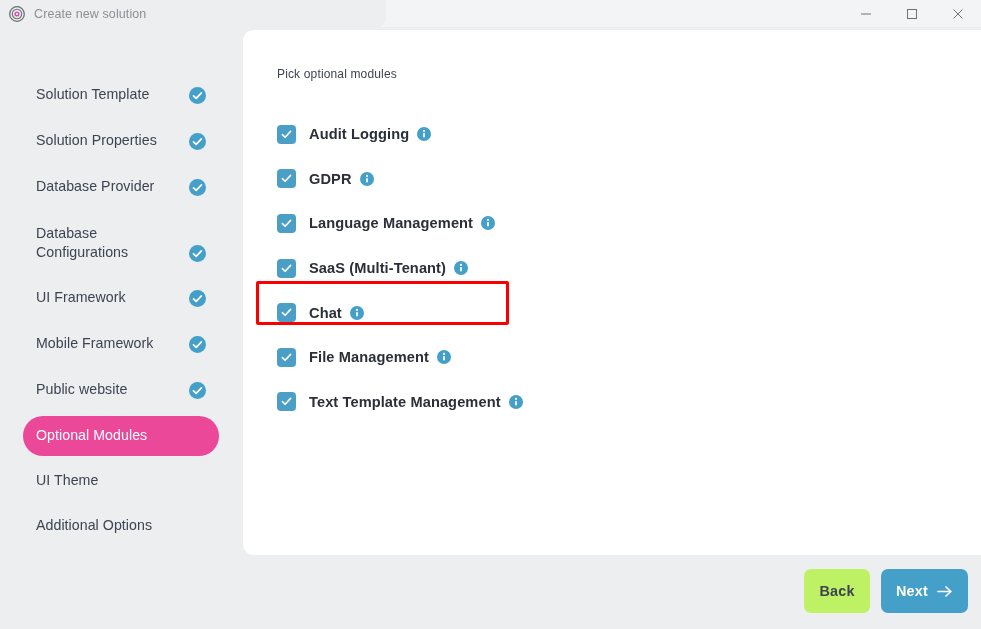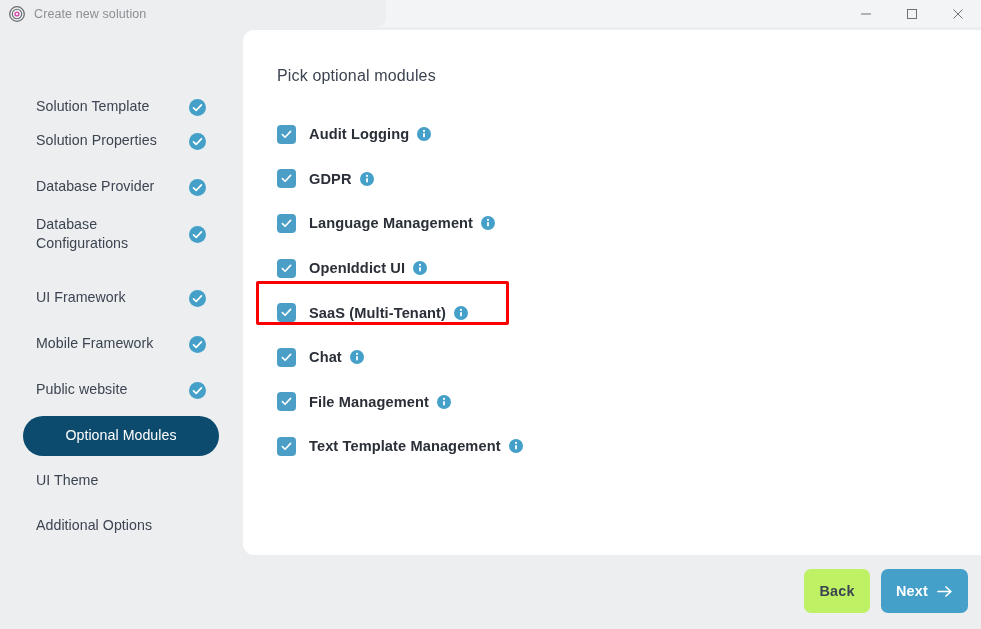--- a/index.html
+++ b/index.html
@@ -72,52 +72,51 @@
     position: absolute;
     left: 23px;
     width: 196px;
     display: flex;
     align-items: center;
     justify-content: space-between;
     padding: 0 13px;
     border-radius: 22px;
     height: 40px;
   }
-  .nav-item.tall { height: 56px; }
+  .nav-item.tall { height: 56px; align-items: flex-end; }
   .nav-label {
     font-size: 14.2px;
     color: #3d4451;
     font-weight: 500;
     line-height: 1.35;
     letter-spacing: 0.05px;
   }
   .nav-item.active {
-    background: #0c4a6e;
-    justify-content: center;
+    background: #ec4899;
   }
   .nav-item.active .nav-label { color: #ffffff; }
   .check-badge {
     flex: 0 0 17px;
     width: 17px; height: 17px;
     margin-left: 8px;
   }
 
   
   #card {
     position: absolute;
     left: 243px; top: 30px;
     width: 738px; height: 525px;
     background: #ffffff;
     border-top-left-radius: 11px;
     border-bottom-left-radius: 11px;
   }
   #card-title {
     position: absolute;
     left: 34px; top: 37px;
-    font-size: 16px;
+    font-size: 12px;
     color: #3d4451;
     font-weight: 400;
     letter-spacing: 0.15px;
   }
 
   #module-list {
     position: absolute;
     left: 34px; top: 82px;
     width: 660px;
     text-align: right;
@@ -230,21 +229,21 @@
     <div class="winbtn">
       <svg width="12" height="12" viewBox="0 0 12 12">
         <line x1="1.5" y1="1.5" x2="10.5" y2="10.5" stroke="#6e7277" stroke-width="1"></line>
         <line x1="10.5" y1="1.5" x2="1.5" y2="10.5" stroke="#6e7277" stroke-width="1"></line>
       </svg>
     </div>
   </div>
 </div>
 
 <div id="sidebar">
-    <div class="nav-item" style="top: 60px; gap: 20px;">
+    <div class="nav-item" style="top: 48px; gap: 20px;">
       <span class="nav-label">Solution Template</span>
       <span class="check-badge"><svg width="17" height="17" viewBox="0 0 17 17">
           <circle cx="8.5" cy="8.5" r="8.5" fill="#44a0c8"></circle>
           <polyline points="4.5,8.8 7.2,11.4 12.4,5.9" fill="none" stroke="#ffffff" stroke-width="1.7" stroke-linecap="round" stroke-linejoin="round"></polyline>
         </svg></span>
     </div>
     <div class="nav-item" style="top: 94px;">
       <span class="nav-label">Solution Properties</span>
       <span class="check-badge"><svg width="17" height="17" viewBox="0 0 17 17">
           <circle cx="8.5" cy="8.5" r="8.5" fill="#44a0c8"></circle>
@@ -330,35 +329,20 @@
           </svg>
         </span>
       </div>
       <div class="module-row">
         <span class="cbox">
           <svg width="13" height="13" viewBox="0 0 13 13">
             <polyline points="2.4,6.6 5.1,9.3 10.6,3.4" fill="none" stroke="#ffffff" stroke-width="1.6" stroke-linecap="round" stroke-linejoin="round"></polyline>
           </svg>
         </span>
         <span class="module-label">Language Management</span>
-        <span class="info-icon">
-          <svg width="14" height="14" viewBox="0 0 14 14">
-            <circle cx="7" cy="7" r="7" fill="#44a0c8"></circle>
-            <circle cx="7" cy="3.9" r="1.05" fill="#ffffff"></circle>
-            <rect x="6.1" y="5.9" width="1.8" height="4.5" rx="0.9" fill="#ffffff"></rect>
-          </svg>
-        </span>
-      </div>
-      <div class="module-row">
-        <span class="cbox">
-          <svg width="13" height="13" viewBox="0 0 13 13">
-            <polyline points="2.4,6.6 5.1,9.3 10.6,3.4" fill="none" stroke="#ffffff" stroke-width="1.6" stroke-linecap="round" stroke-linejoin="round"></polyline>
-          </svg>
-        </span>
-        <span class="module-label">OpenIddict UI</span>
         <span class="info-icon">
           <svg width="14" height="14" viewBox="0 0 14 14">
             <circle cx="7" cy="7" r="7" fill="#44a0c8"></circle>
             <circle cx="7" cy="3.9" r="1.05" fill="#ffffff"></circle>
             <rect x="6.1" y="5.9" width="1.8" height="4.5" rx="0.9" fill="#ffffff"></rect>
           </svg>
         </span>
       </div>
       <div class="module-row">
         <span class="cbox">

